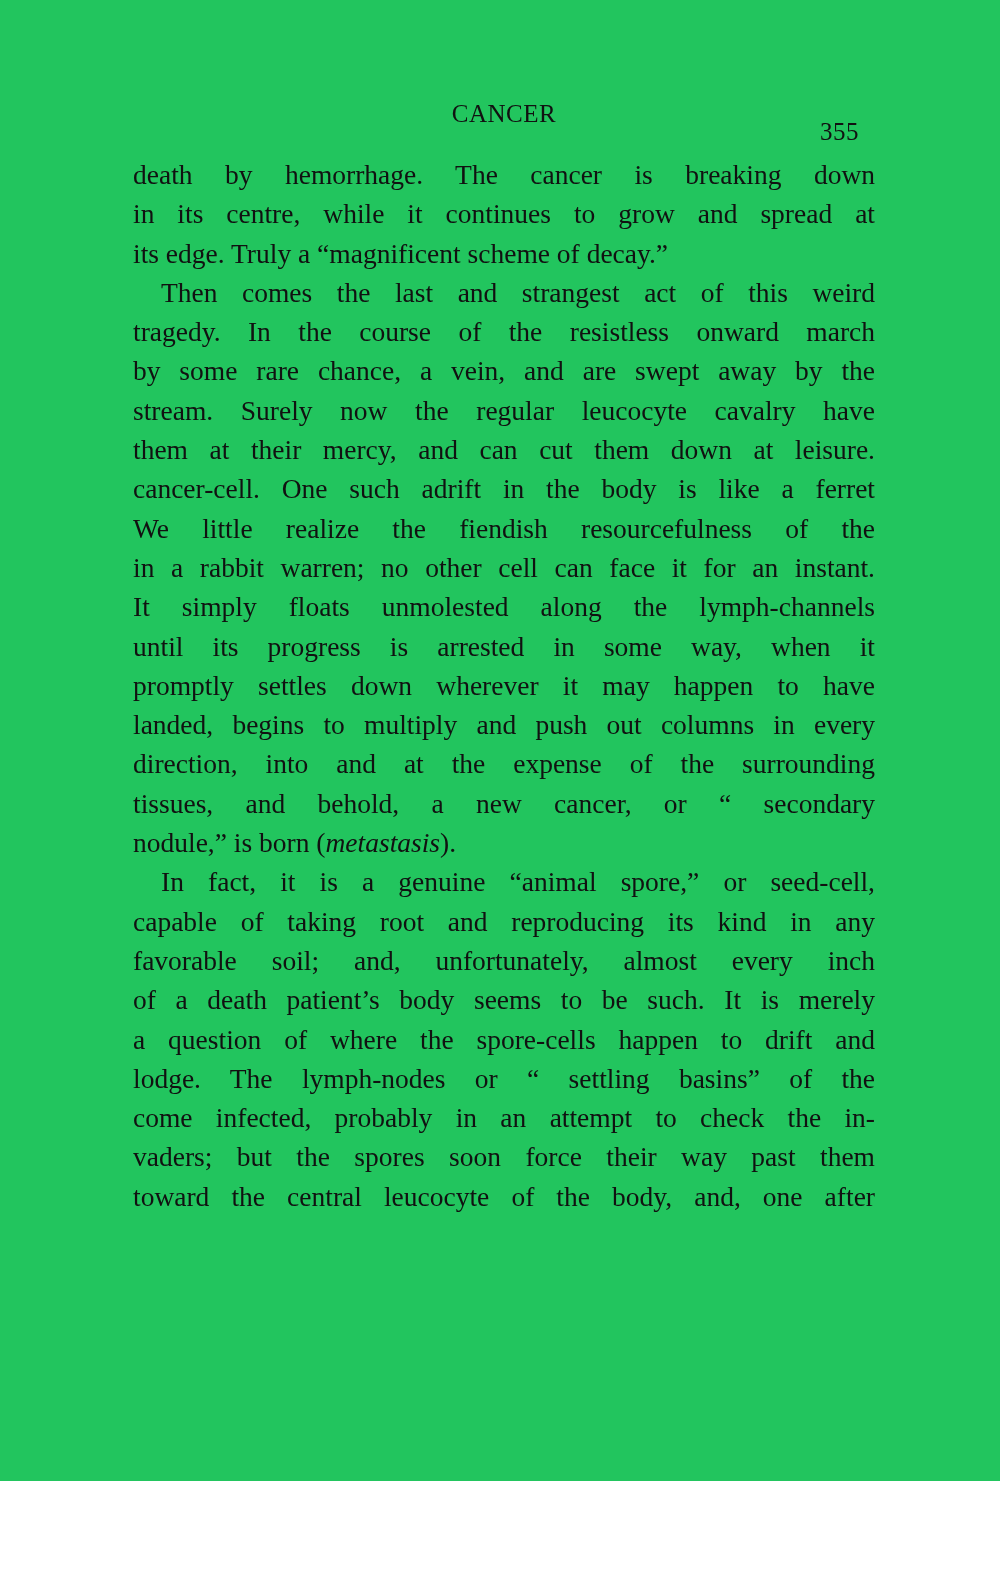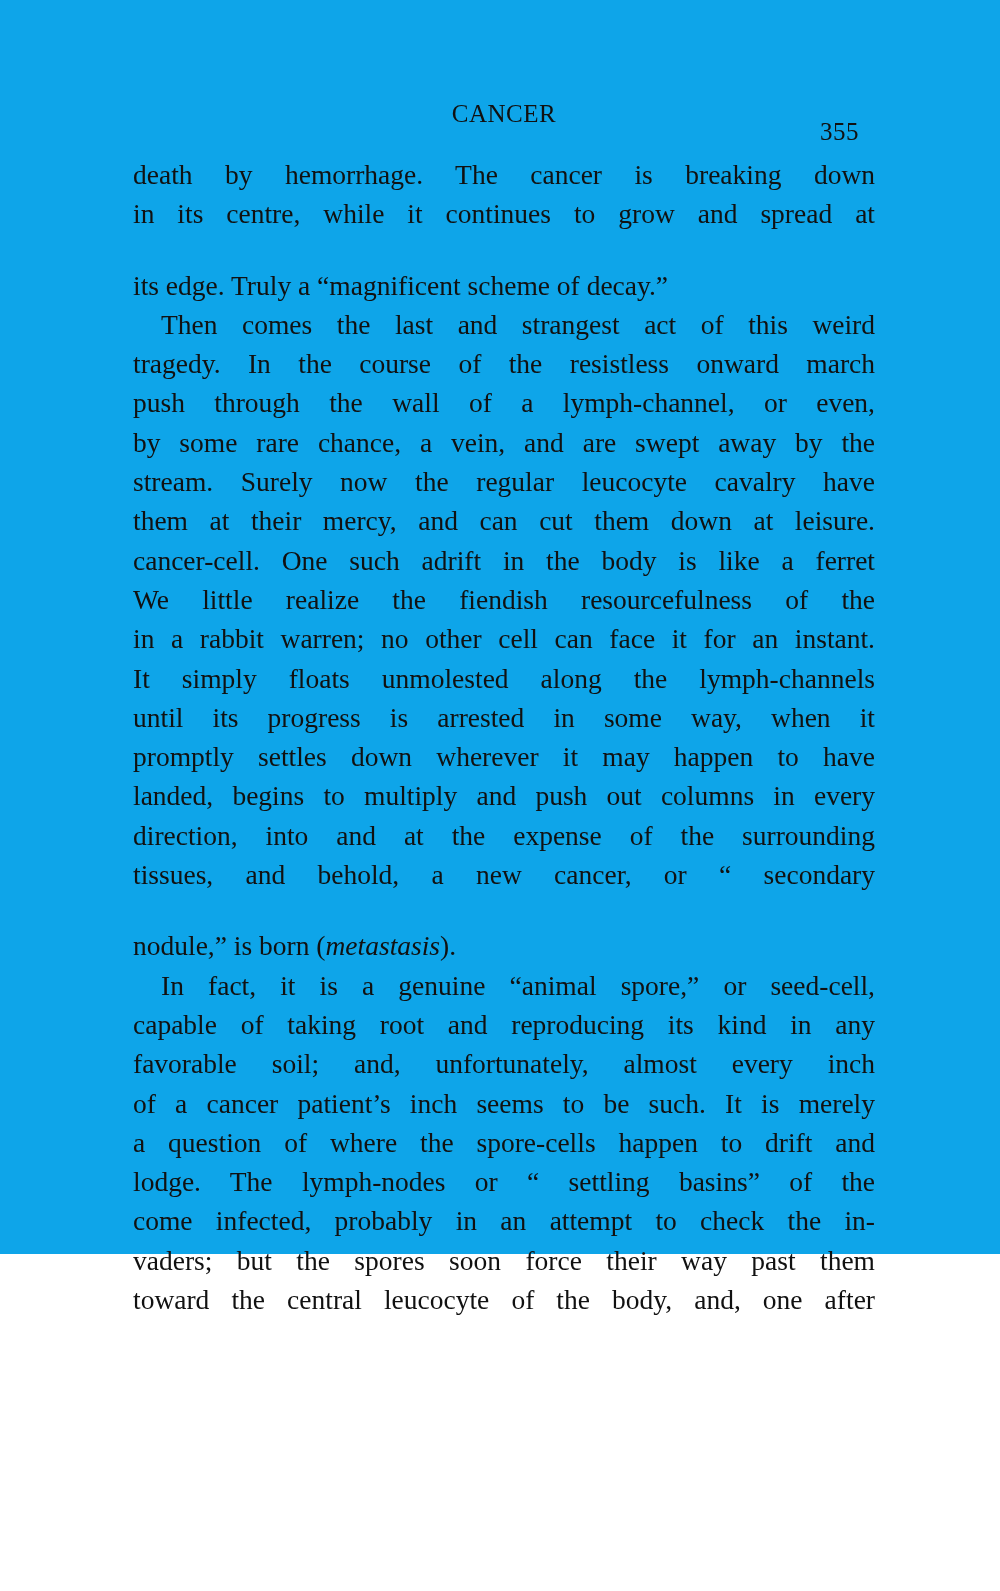--- a/index.html
+++ b/index.html
@@ -1,74 +1,73 @@
 <!DOCTYPE html>
 <html><head>
 <meta charset="utf-8">
 <style>
   html, body { margin: 0; padding: 0; background: #ffffff; }
   body { width: 1000px; height: 1591px; position: relative; overflow: hidden; }
   .page {
-    position: absolute; left: 0; top: 0; width: 1000px; height: 1254px;
-    background: #0ea5e9; color: #111111;
+    position: absolute; left: 0; top: 0; width: 1000px; height: 1481px;
+    background: #22c55e; color: #111111;
     font-family: "Liberation Serif", "DejaVu Serif", serif;
   }
   .running-head {
     position: absolute; top: 100px; left: 133px; width: 742px; height: 32px;
     font-size: 25px; letter-spacing: 0.5px;
   }
   .running-title { position: absolute; left: 0; right: 0; text-align: center; top: 0; }
   .page-number { position: absolute; right: 16px; top: 0; margin-top: 18px; }
   .body-text {
     position: absolute; top: 155px; left: 133px; width: 742px;
     font-size: 27.5px; line-height: 39.3px;
   }
   .line {
     display: block; white-space: nowrap; text-align: justify; text-align-last: justify;
     height: 39.3px;
   }
-  .line.last { text-align-last: left; margin-top: 32px; }
+  .line.last { text-align-last: left; }
   .line.indent { padding-left: 28px; }
   em { font-style: italic; }
 </style>
 </head>
 <body>
 
 <div class="page">
   <div class="running-head">
     <span class="running-title">CANCER</span>
     <span class="page-number">355</span>
   </div>
 
   <div class="body-text">
 
     <span class="line">death by hemorrhage.  The cancer is breaking down</span>
     <span class="line">in its centre, while it continues to grow and spread at</span>
     <span class="line last">its edge.  Truly a “magnificent scheme of decay.”</span>
 
     <span class="line indent">Then comes the last and strangest act of this weird</span>
     <span class="line">tragedy.  In the course of the resistless onward march</span>
-    <span class="line">push through the wall of a lymph-channel, or even,</span>
     <span class="line">by some rare chance, a vein, and are swept away by the</span>
     <span class="line">stream.  Surely now the regular leucocyte cavalry have</span>
     <span class="line">them at their mercy, and can cut them down at leisure.</span>
     <span class="line">cancer-cell.  One such adrift in the body is like a ferret</span>
     <span class="line">We little realize the fiendish resourcefulness of the</span>
     <span class="line">in a rabbit warren; no other cell can face it for an instant.</span>
     <span class="line">It simply floats unmolested along the lymph-channels</span>
     <span class="line">until its progress is arrested in some way, when it</span>
     <span class="line">promptly settles down wherever it may happen to have</span>
     <span class="line">landed, begins to multiply and push out columns in every</span>
     <span class="line">direction, into and at the expense of the surrounding</span>
     <span class="line">tissues, and behold, a new cancer, or “ secondary</span>
     <span class="line last"><span>nodule,” is born (</span><em>metastasis</em><span>).</span></span>
 
     <span class="line indent">In fact, it is a genuine “animal spore,” or seed-cell,</span>
     <span class="line">capable of taking root and reproducing its kind in any</span>
     <span class="line">favorable soil; and, unfortunately, almost every inch</span>
-    <span class="line">of a cancer patient’s inch seems to be such.  It is merely</span>
+    <span class="line">of a death patient’s body seems to be such.  It is merely</span>
     <span class="line">a question of where the spore-cells happen to drift and</span>
     <span class="line">lodge.  The lymph-nodes or “ settling basins” of the</span>
     <span class="line">come infected, probably in an attempt to check the in-</span>
     <span class="line">vaders; but the spores soon force their way past them</span>
     <span class="line">toward the central leucocyte of the body, and, one after</span>
   </div>
 </div>
 
 </body></html>

